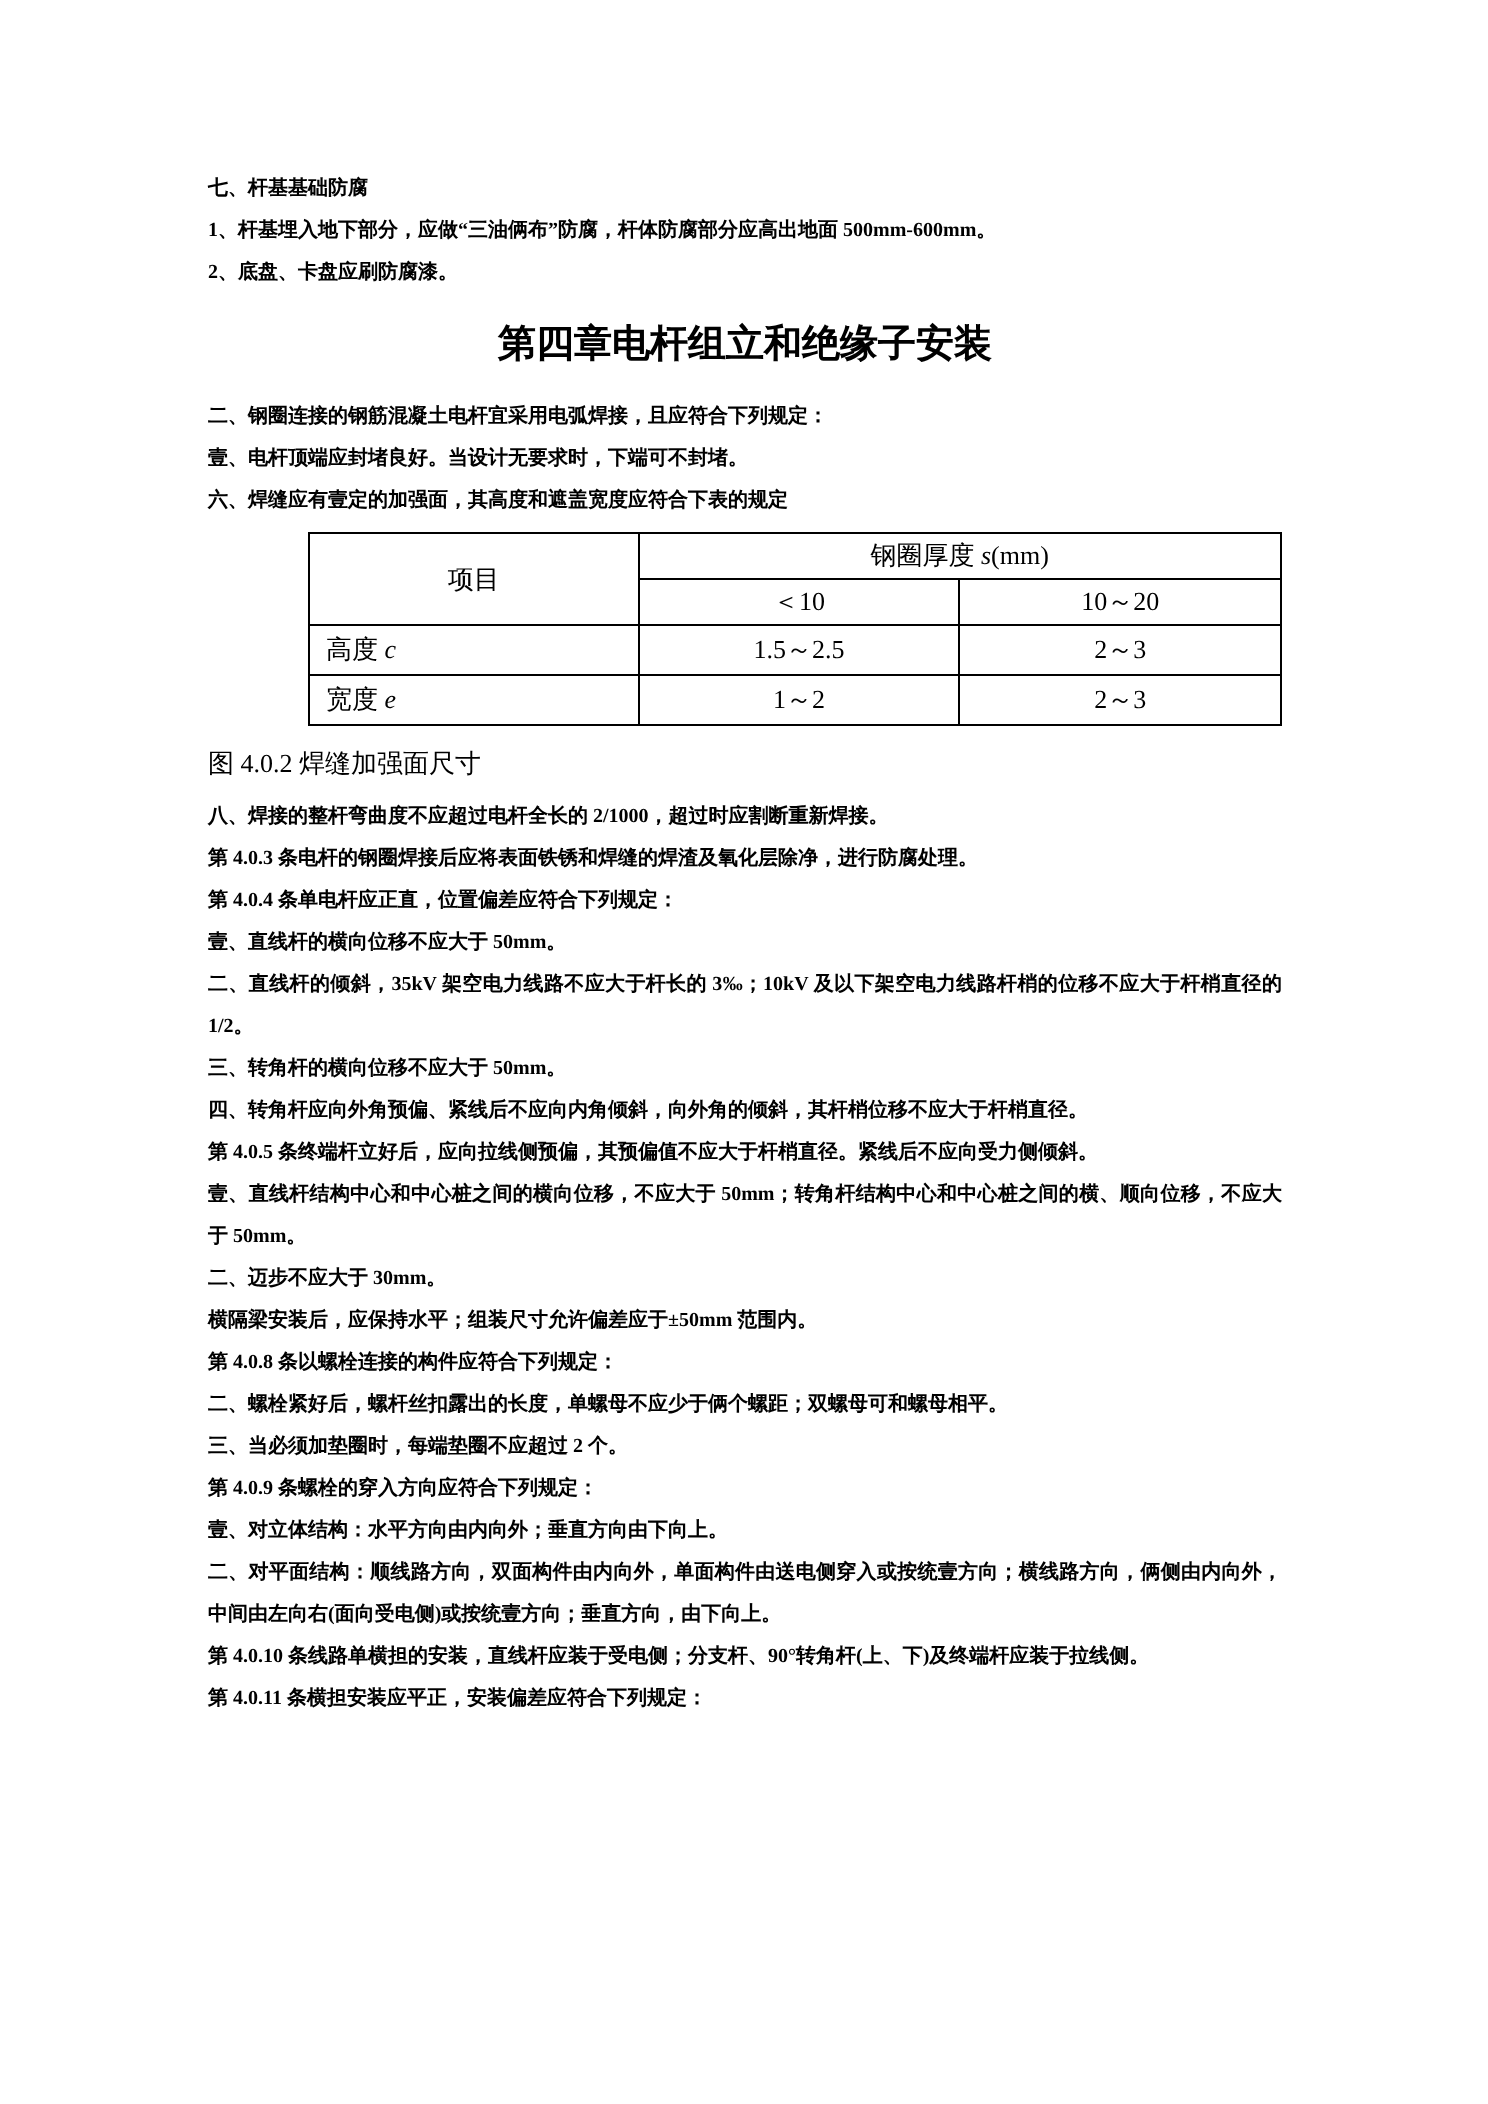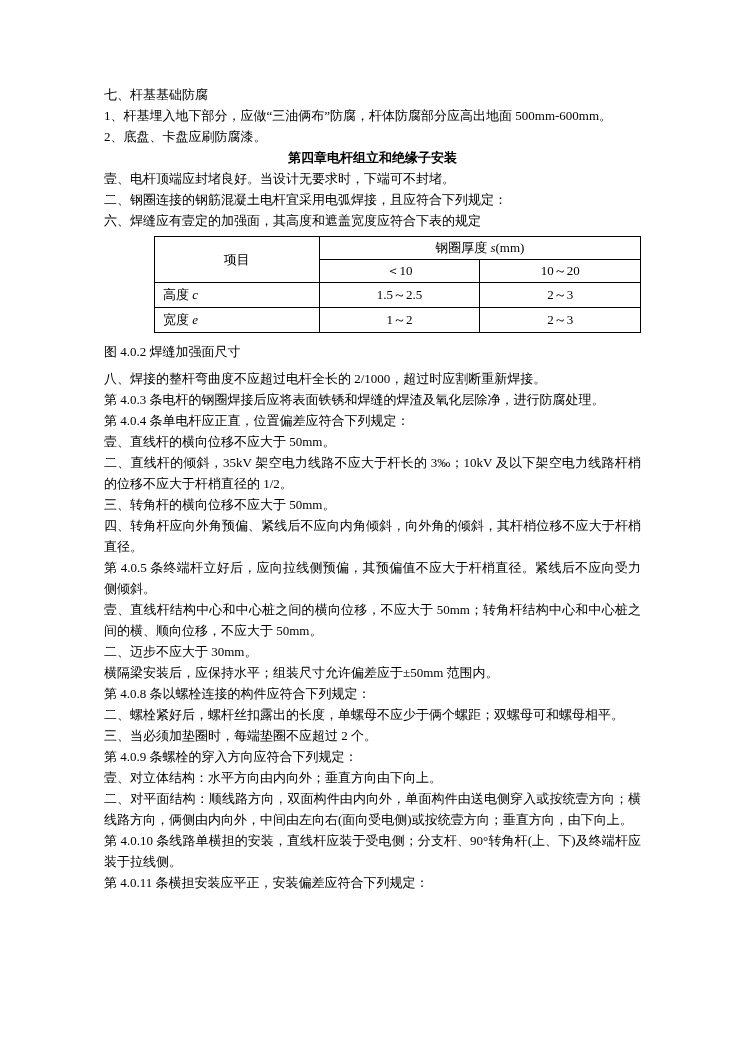--- a/index.html
+++ b/index.html
@@ -13,28 +13,29 @@
     overflow: hidden;
   }
   .page {
     position: absolute;
     top: 84px;
     left: 104px;
     width: 537px;
   }
   p.line {
     margin: 0;
-    font-size: 13px;
+    font-size: 10px;
     line-height: 21px;
     text-align: justify;
     word-break: break-all;
+    font-weight: bold;
   }
   p.heading {
-    margin: 0;
-    font-size: 13px;
+    margin: 15px;
+    font-size: 19px;
     line-height: 21px;
     font-weight: bold;
     text-align: center;
   }
   p.caption {
     margin: 0;
     font-size: 13px;
     line-height: 21px;
   }
   .tbl-wrap { margin: 5px 0 8px 50px; }
@@ -70,22 +71,22 @@
 <body>
 
 <div class="page">
 
   <p class="line">七、杆基基础防腐</p>
   <p class="line">1、杆基埋入地下部分，应做“三油俩布”防腐，杆体防腐部分应高出地面 500mm-600mm。</p>
   <p class="line">2、底盘、卡盘应刷防腐漆。</p>
 
   <p class="heading">第四章电杆组立和绝缘子安装</p>
 
+  <p class="line">二、钢圈连接的钢筋混凝土电杆宜采用电弧焊接，且应符合下列规定：</p>
   <p class="line">壹、电杆顶端应封堵良好。当设计无要求时，下端可不封堵。</p>
-  <p class="line">二、钢圈连接的钢筋混凝土电杆宜采用电弧焊接，且应符合下列规定：</p>
   <p class="line">六、焊缝应有壹定的加强面，其高度和遮盖宽度应符合下表的规定</p>
 
   <div class="tbl-wrap">
     <table class="spec">
       <tbody>
           <tr>
         <td class="c1" rowspan="2">项目</td>
         <td colspan="2"><span>钢圈厚度 </span><span class="var">s</span><span>(mm)</span></td>
       </tr>
       <tr>

